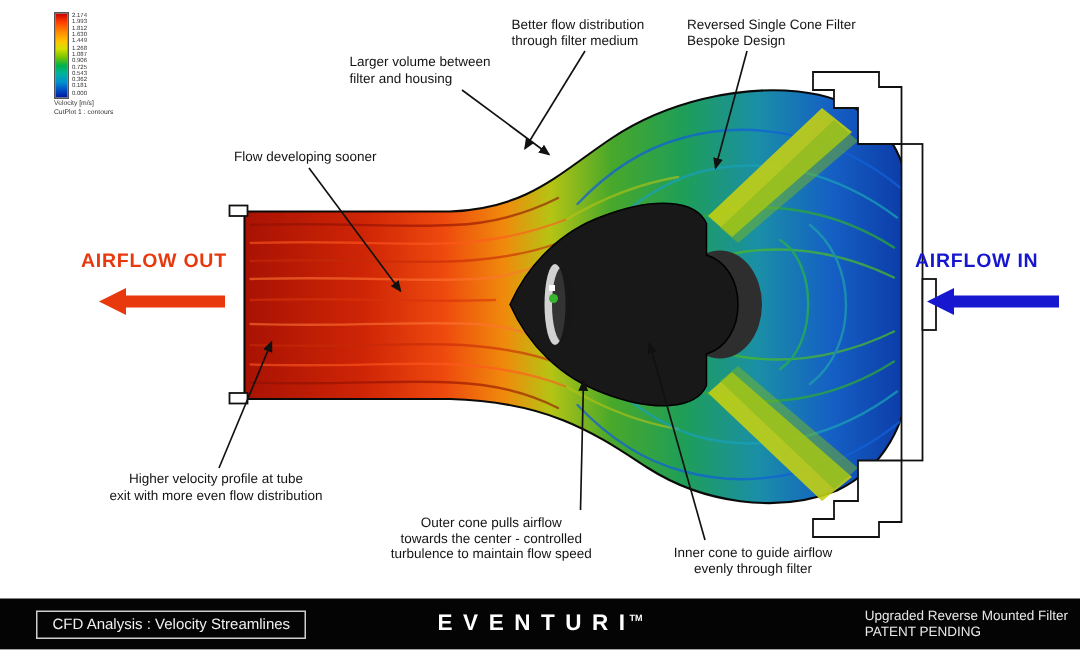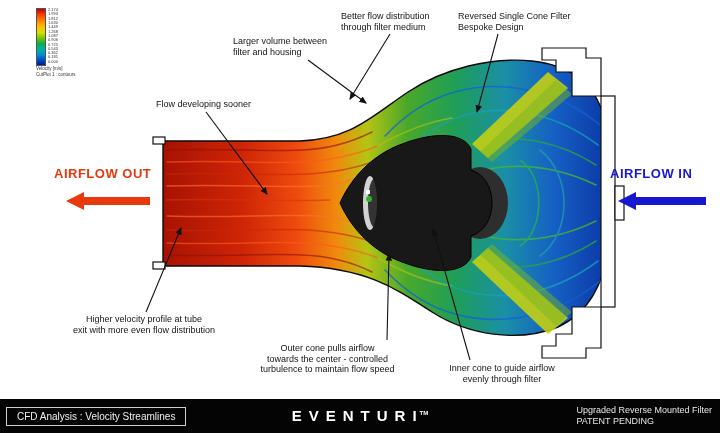--- a/index.html
+++ b/index.html
@@ -13,21 +13,21 @@
   .legend{position:absolute;left:36px;top:8px;display:flex;gap:2px;}
   .legend-bar{width:8px;height:56px;border:.5px solid #555;
     background:linear-gradient(to bottom,#c40000 0%,#ff3c00 10%,#ff8a00 22%,#ffc400 33%,
       #d6e000 42%,#7ac400 52%,#00b24a 62%,#00b2a0 72%,#0090d0 82%,#0048c0 92%,#0018a0 100%);}
   .legend-ticks{font-size:4px;line-height:4.31px;white-space:pre;color:#333;}
   .legend-caption{position:absolute;left:36px;top:66px;font-size:4.5px;line-height:1.3;
     white-space:pre-line;color:#333;}
   svg{position:absolute;left:0;top:0;}
   .footer{position:absolute;left:0;bottom:0;width:720px;height:34px;background:#040404;
     display:flex;align-items:center;}
-  .footer-left-box{margin-left:6px;border:1px solid #cfcfcf;padding:3px 10px;
+  .footer-left-box{margin-left:24px;border:1px solid #cfcfcf;padding:3px 10px;
     font-size:10px;color:#f0f0f0;white-space:nowrap;}
   .brand{position:absolute;left:50%;transform:translateX(-50%);top:8px;color:#ffffff;
     font-size:15px;font-weight:bold;letter-spacing:7px;white-space:nowrap;}
   .brand sup{font-size:6px;letter-spacing:0;margin-left:-4px;}
   .footer-right{position:absolute;right:8px;top:6px;text-align:left;color:#e8e8e8;
     font-size:9px;line-height:1.25;}
 </style>
 </head>
 <body>
 

